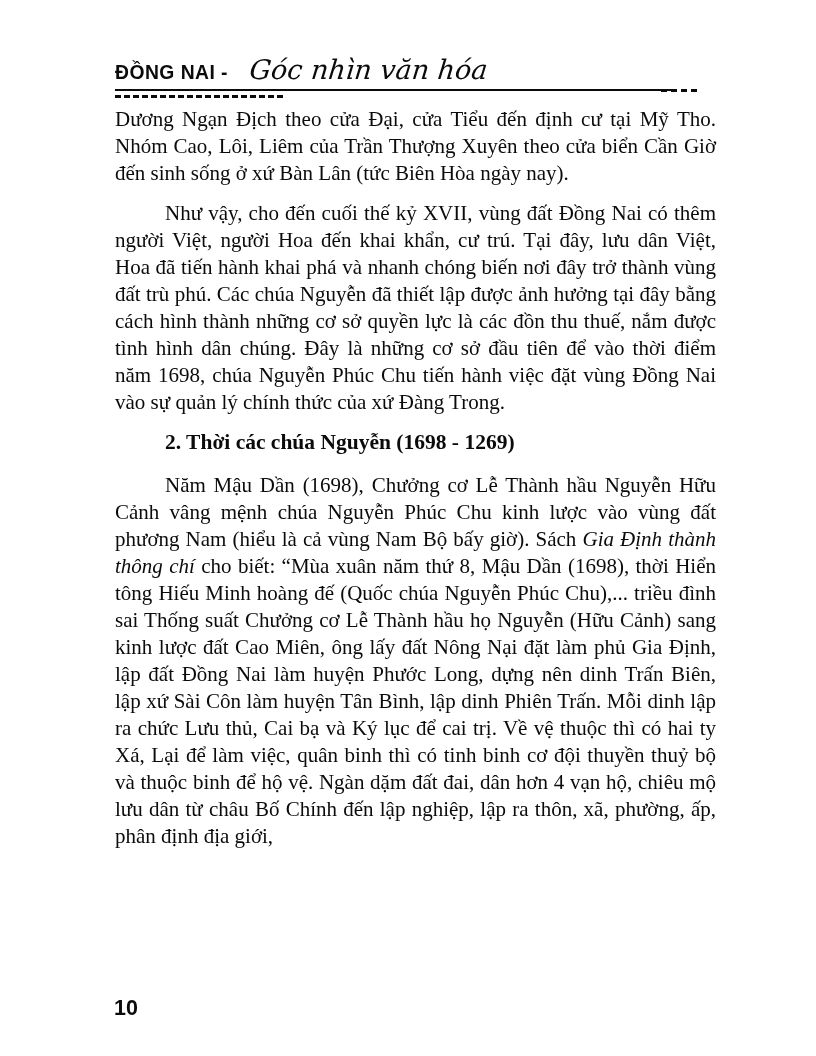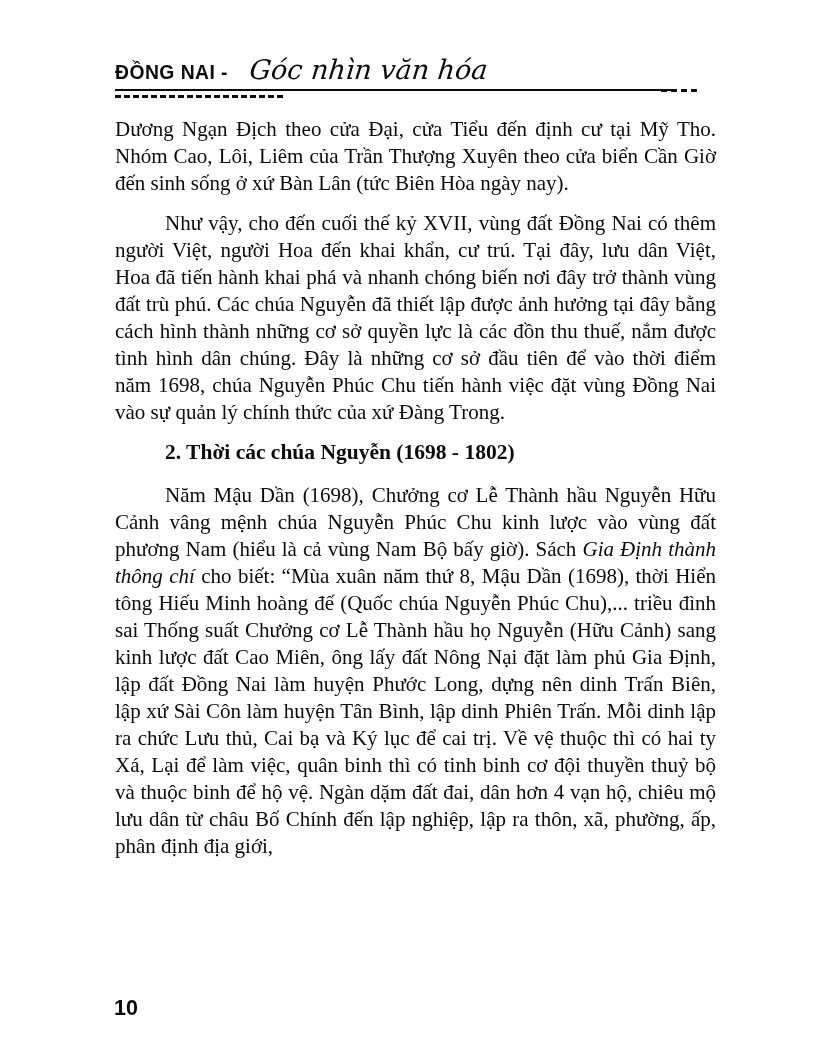--- a/index.html
+++ b/index.html
@@ -54,21 +54,21 @@
     border-top: 3px dashed #0b0b0b;
   }
   .header-underdashes {
     position: absolute;
     left: 0; top: 41px;
     width: 168px;
     border-top: 3px dashed #0b0b0b;
   }
   
   .page-body {
-    margin-top: 18px;
+    margin-top: 8px;
     font-size: 21px;
     line-height: 27px;
     text-align: justify;
   }
   .page-body p { margin: 0 0 13px 0; }
   .page-body p.indent { text-indent: 50px; }
   .page-body h2.heading {
     font-size: 21.5px;
     font-weight: 700;
     margin: 7px 0 16px 0;
@@ -94,19 +94,19 @@
     <span class="brand">ĐỒNG NAI -</span>
     <span class="script-title">Góc nhìn văn hóa</span>
     <div class="header-rule"></div>
     <div class="header-rule-tail"></div>
     <div class="header-underdashes"></div>
   </div>
 
   <div class="page-body">
       <p class=""><span>Dương Ngạn Địch theo cửa Đại, cửa Tiểu đến định cư tại Mỹ Tho. Nhóm Cao, Lôi, Liêm của Trần Thượng Xuyên theo cửa biển Cần Giờ đến sinh sống ở xứ Bàn Lân (tức Biên Hòa ngày nay).</span></p>
       <p class=" indent"><span>Như vậy, cho đến cuối thế kỷ XVII, vùng đất Đồng Nai có thêm người Việt, người Hoa đến khai khẩn, cư trú. Tại đây, lưu dân Việt, Hoa đã tiến hành khai phá và nhanh chóng biến nơi đây trở thành vùng đất trù phú. Các chúa Nguyễn đã thiết lập được ảnh hưởng tại đây bằng cách hình thành những cơ sở quyền lực là các đồn thu thuế, nắm được tình hình dân chúng. Đây là những cơ sở đầu tiên để vào thời điểm năm 1698, chúa Nguyễn Phúc Chu tiến hành việc đặt vùng Đồng Nai vào sự quản lý chính thức của xứ Đàng Trong.</span></p>
-      <h2 class="heading"><span>2. Thời các chúa Nguyễn (1698 - 1802)</span></h2>
+      <h2 class="heading"><span>2. Thời các chúa Nguyễn (1698 - 1269)</span></h2>
       <p class=" indent"><span>Năm Mậu Dần (1698), Chưởng cơ Lễ Thành hầu Nguyễn Hữu Cảnh vâng mệnh chúa Nguyễn Phúc Chu kinh lược vào vùng đất phương Nam (hiểu là cả vùng Nam Bộ bấy giờ). Sách </span><em>Gia Định thành thông chí</em><span> cho biết: “Mùa xuân năm thứ 8, Mậu Dần (1698), thời Hiển tông Hiếu Minh hoàng đế (Quốc chúa Nguyễn Phúc Chu),... triều đình sai Thống suất Chưởng cơ Lễ Thành hầu họ Nguyễn (Hữu Cảnh) sang kinh lược đất Cao Miên, ông lấy đất Nông Nại đặt làm phủ Gia Định, lập đất Đồng Nai làm huyện Phước Long, dựng nên dinh Trấn Biên, lập xứ Sài Côn làm huyện Tân Bình, lập dinh Phiên Trấn. Mỗi dinh lập ra chức Lưu thủ, Cai bạ và Ký lục để cai trị. Về vệ thuộc thì có hai ty Xá, Lại để làm việc, quân binh thì có tinh binh cơ đội thuyền thuỷ bộ và thuộc binh để hộ vệ. Ngàn dặm đất đai, dân hơn 4 vạn hộ, chiêu mộ lưu dân từ châu Bố Chính đến lập nghiệp, lập ra thôn, xã, phường, ấp, phân định địa giới,</span></p>
     </div>
 
 </div>
 
 <div class="folio">10</div>
 
 </body></html>

